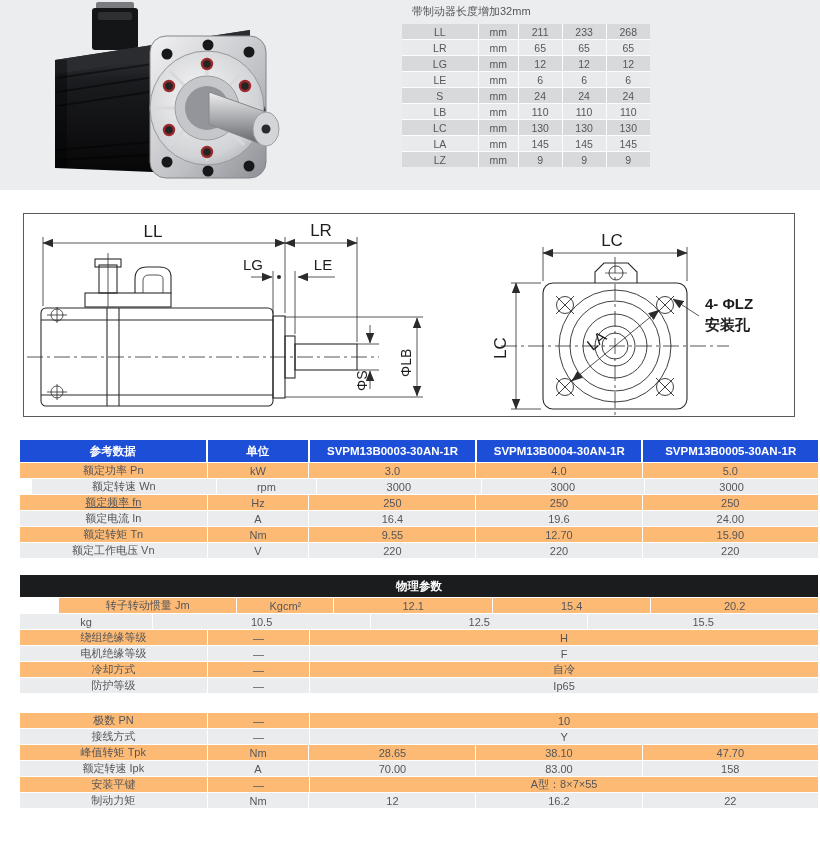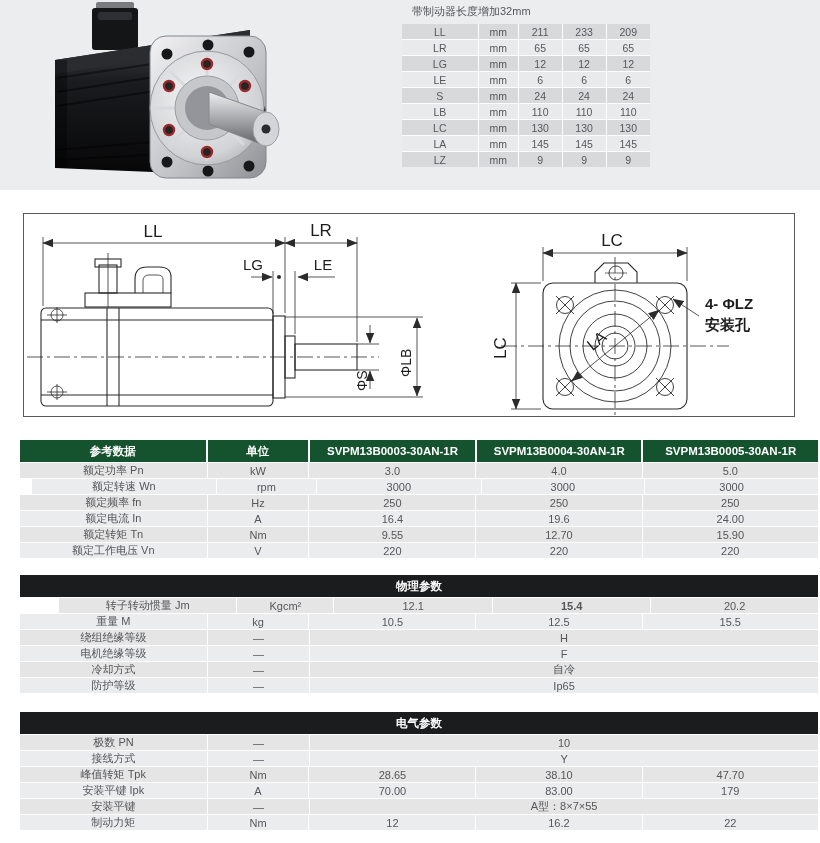--- a/index.html
+++ b/index.html
@@ -19,24 +19,24 @@
 
   .drawing{position:absolute;left:23px;top:213px;}
 
   .spec{position:absolute;left:20px;width:798px;background:#ffffff;}
   .spec1{top:440px;}
   .spec2{top:575px;}
   .spec3{top:712px;}
   .spec-head{height:22px;background:#1b1c1e;display:flex;align-items:center;}
   .spec-head.cells{background:#ffffff;gap:2px;}
   .hc{color:#ffffff;font-weight:bold;font-size:11.5px;display:flex;align-items:center;justify-content:center;height:100%;}
-  .spec-head.cells .hc{background:#14532d;}
+  .spec-head.cells .hc{background:#1d4ed8;}
   .spec-row{display:flex;gap:1px;height:15px;margin-top:1px;}
   .spec-row .c{display:flex;align-items:center;justify-content:center;font-size:11px;color:#55565a;}
-  .spec-row.odd  .c{background:#e5e5e5;}
+  .spec-row.odd  .c{background:#fdba74;}
   .spec-row.even .c{background:#ebecee;}
 
   svg text{font-family:"Liberation Sans", sans-serif;}
 </style>
 </head>
 <body>
 
 <div class="top-band"></div>
 
 <svg class="photo" width="395" height="190" viewBox="0 0 395 190">
@@ -122,21 +122,21 @@
 </svg>
 
 <div class="dimwrap">
   <div class="dimtitle">带制动器长度增加32mm</div>
   <div class="dimtable">
       <div class="dimrow odd">
         <div class="c" style="flex: 31 1 0%;">LL</div>
         <div class="c" style="flex: 16 1 0%;">mm</div>
         <div class="c" style="flex: 17.6 1 0%;">211</div>
         <div class="c" style="flex: 17.6 1 0%;">233</div>
-        <div class="c" style="flex: 17.8 1 0%;">209</div>
+        <div class="c" style="flex: 17.8 1 0%;">268</div>
       </div>
       <div class="dimrow even">
         <div class="c" style="flex: 31 1 0%;">LR</div>
         <div class="c" style="flex: 16 1 0%;">mm</div>
         <div class="c" style="flex: 17.6 1 0%;">65</div>
         <div class="c" style="flex: 17.6 1 0%;">65</div>
         <div class="c" style="flex: 17.8 1 0%;">65</div>
       </div>
       <div class="dimrow odd">
         <div class="c" style="flex: 31 1 0%;">LG</div>
@@ -319,21 +319,21 @@
       <div class="c" style="flex: 22.1 1 0%;">5.0</div>
     </div>
     <div class="spec-row even">
       <div class="c" style="flex: 23.5 1 0%; margin-left: 12px;">额定转速 Wn</div>
       <div class="c" style="flex: 12.7 1 0%;">rpm</div>
       <div class="c" style="flex: 20.9 1 0%;">3000</div>
       <div class="c" style="flex: 20.8 1 0%;">3000</div>
       <div class="c" style="flex: 22.1 1 0%;">3000</div>
     </div>
     <div class="spec-row odd">
-      <div class="c" style="flex: 23.5 1 0%;">额定频率 fn</div>
+      <div class="c" style="flex: 23.5 1 0%; text-decoration: underline;">额定频率 fn</div>
       <div class="c" style="flex: 12.7 1 0%;">Hz</div>
       <div class="c" style="flex: 20.9 1 0%;">250</div>
       <div class="c" style="flex: 20.8 1 0%;">250</div>
       <div class="c" style="flex: 22.1 1 0%;">250</div>
     </div>
     <div class="spec-row even">
       <div class="c" style="flex: 23.5 1 0%;">额定电流 In</div>
       <div class="c" style="flex: 12.7 1 0%;">A</div>
       <div class="c" style="flex: 20.9 1 0%;">16.4</div>
       <div class="c" style="flex: 20.8 1 0%;">19.6</div>
@@ -355,25 +355,24 @@
     </div>
   </div>
 <div class="spec spec2">
     <div class="spec-head">
       <span class="hc" style="flex: 23.5 0 0%;">物理参数</span>
     </div>
     <div class="spec-row odd">
       <div class="c" style="flex: 23.5 1 0%; margin-left: 39px;">转子转动惯量 Jm</div>
       <div class="c" style="flex: 12.7 1 0%;">Kgcm²</div>
       <div class="c" style="flex: 20.9 1 0%;">12.1</div>
-      <div class="c" style="flex: 20.8 1 0%; font-weight: bold;">15.4</div>
+      <div class="c" style="flex: 20.8 1 0%;">15.4</div>
       <div class="c" style="flex: 22.1 1 0%;">20.2</div>
     </div>
     <div class="spec-row even">
-      <div class="c" style="flex: 23.5 1 0%;">重量 M</div>
       <div class="c" style="flex: 12.7 1 0%;">kg</div>
       <div class="c" style="flex: 20.9 1 0%;">10.5</div>
       <div class="c" style="flex: 20.8 1 0%;">12.5</div>
       <div class="c" style="flex: 22.1 1 0%;">15.5</div>
     </div>
     <div class="spec-row odd">
       <div class="c" style="flex: 23.5 1 0%;">绕组绝缘等级</div>
       <div class="c" style="flex: 12.7 1 0%;">—</div>
       <div class="c" style="flex: 63.8 1 0%;">H</div>
     </div>
@@ -387,46 +386,43 @@
       <div class="c" style="flex: 12.7 1 0%;">—</div>
       <div class="c" style="flex: 63.8 1 0%;">自冷</div>
     </div>
     <div class="spec-row even">
       <div class="c" style="flex: 23.5 1 0%;">防护等级</div>
       <div class="c" style="flex: 12.7 1 0%;">—</div>
       <div class="c" style="flex: 63.8 1 0%;">Ip65</div>
     </div>
   </div>
 <div class="spec spec3">
-    <div class="spec-head">
-      <span class="hc" style="flex: 23.5 0 0%;">电气参数</span>
-    </div>
     <div class="spec-row odd">
       <div class="c" style="flex: 23.5 1 0%;">极数 PN</div>
       <div class="c" style="flex: 12.7 1 0%;">—</div>
       <div class="c" style="flex: 63.8 1 0%;">10</div>
     </div>
     <div class="spec-row even">
       <div class="c" style="flex: 23.5 1 0%;">接线方式</div>
       <div class="c" style="flex: 12.7 1 0%;">—</div>
       <div class="c" style="flex: 63.8 1 0%;">Y</div>
     </div>
     <div class="spec-row odd">
       <div class="c" style="flex: 23.5 1 0%;">峰值转矩 Tpk</div>
       <div class="c" style="flex: 12.7 1 0%;">Nm</div>
       <div class="c" style="flex: 20.9 1 0%;">28.65</div>
       <div class="c" style="flex: 20.8 1 0%;">38.10</div>
       <div class="c" style="flex: 22.1 1 0%;">47.70</div>
     </div>
     <div class="spec-row even">
-      <div class="c" style="flex: 23.5 1 0%;">安装平键 Ipk</div>
+      <div class="c" style="flex: 23.5 1 0%;">额定转速 Ipk</div>
       <div class="c" style="flex: 12.7 1 0%;">A</div>
       <div class="c" style="flex: 20.9 1 0%;">70.00</div>
       <div class="c" style="flex: 20.8 1 0%;">83.00</div>
-      <div class="c" style="flex: 22.1 1 0%;">179</div>
+      <div class="c" style="flex: 22.1 1 0%;">158</div>
     </div>
     <div class="spec-row odd">
       <div class="c" style="flex: 23.5 1 0%;">安装平键</div>
       <div class="c" style="flex: 12.7 1 0%;">—</div>
       <div class="c" style="flex: 63.8 1 0%;">A型：8×7×55</div>
     </div>
     <div class="spec-row even">
       <div class="c" style="flex: 23.5 1 0%;">制动力矩</div>
       <div class="c" style="flex: 12.7 1 0%;">Nm</div>
       <div class="c" style="flex: 20.9 1 0%;">12</div>

